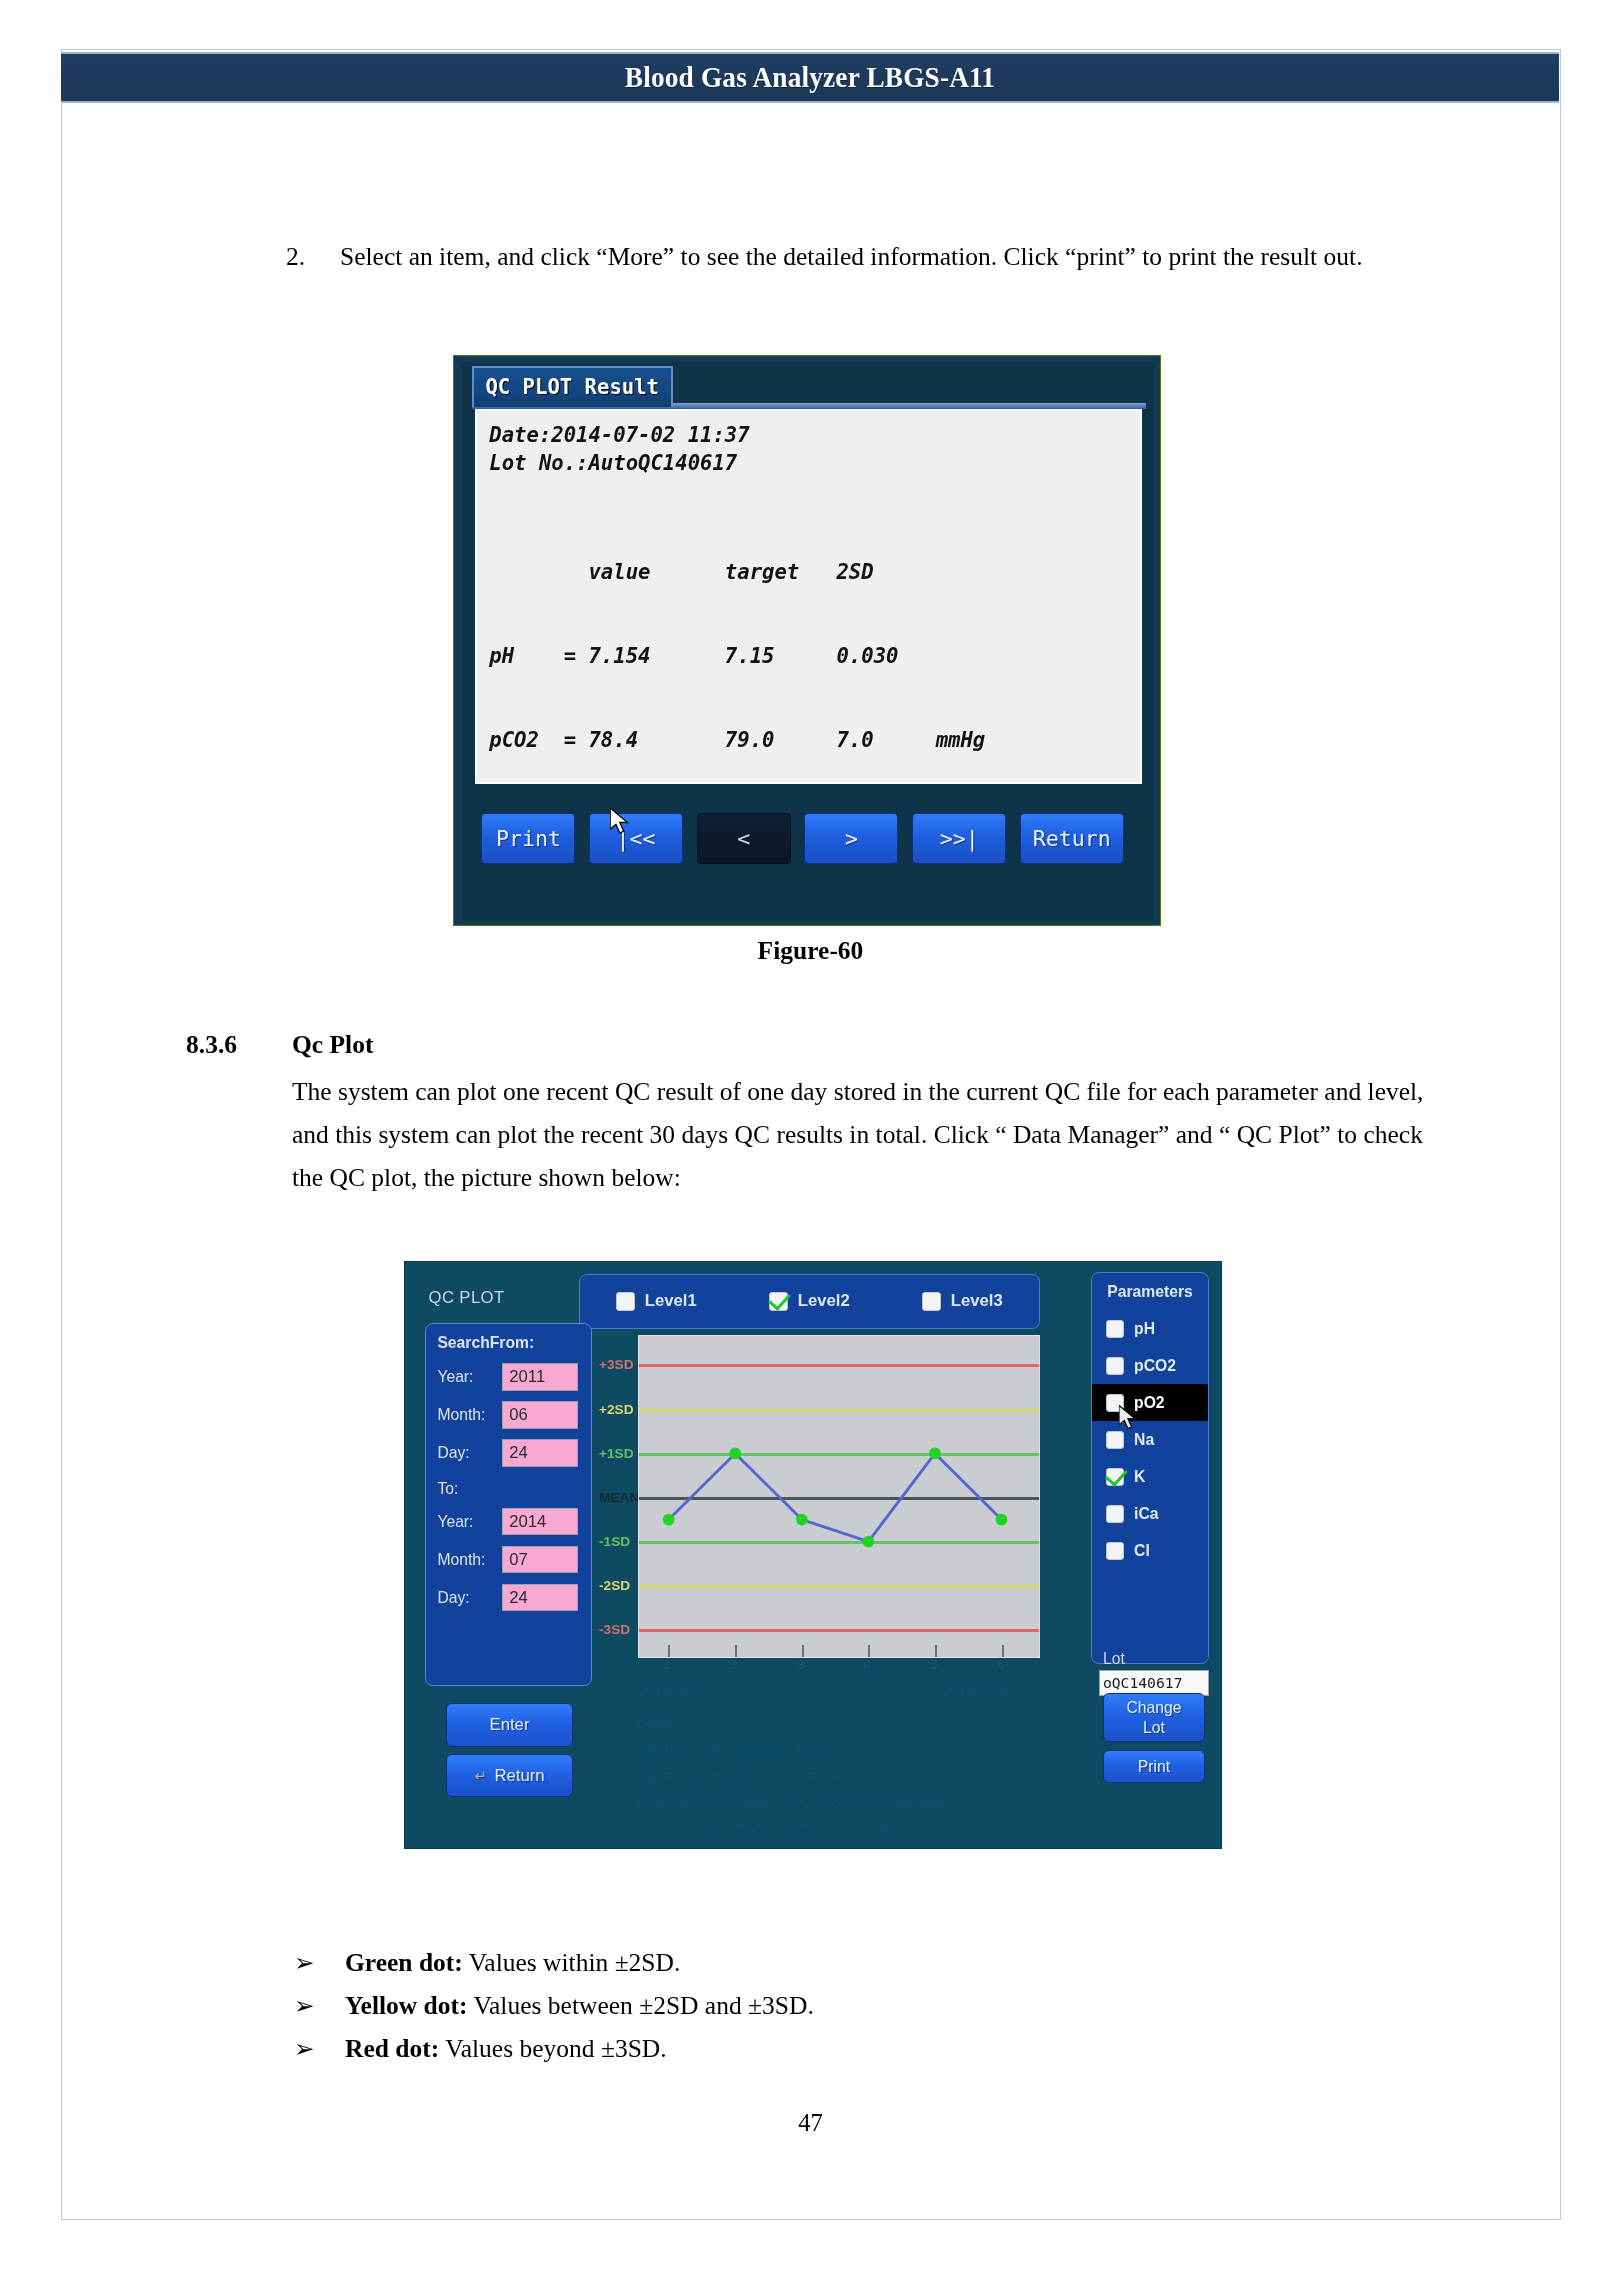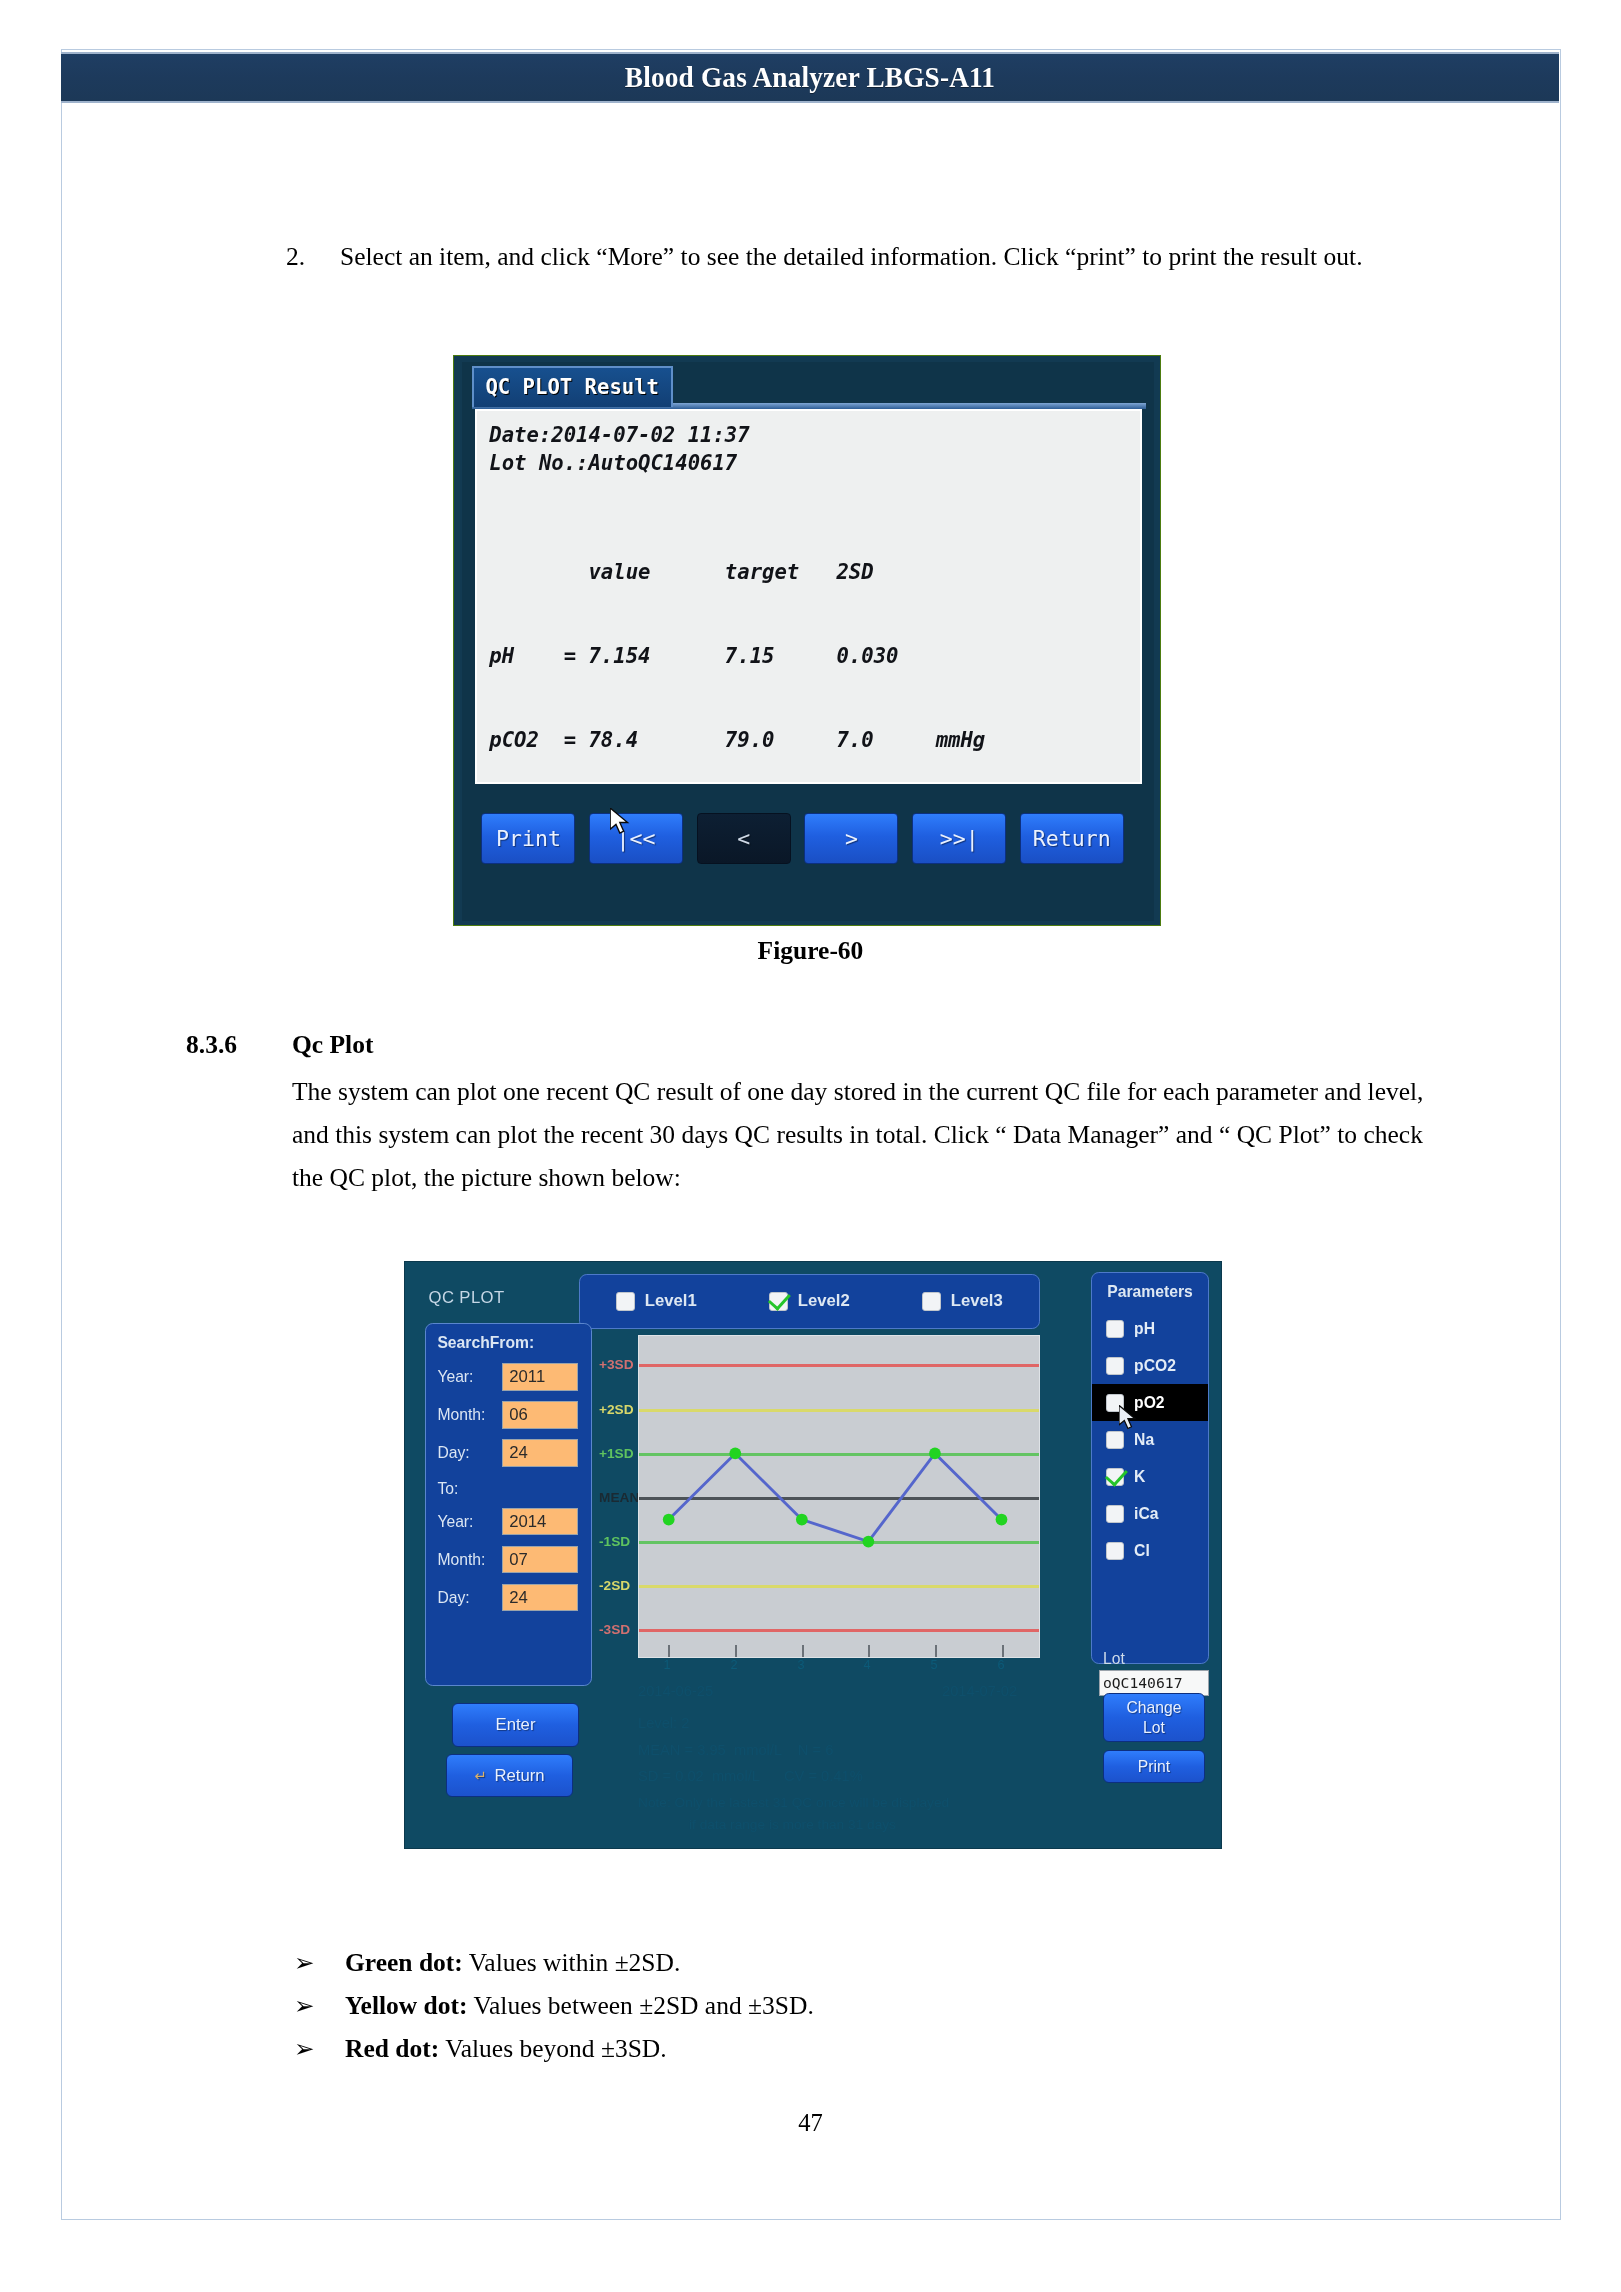--- a/index.html
+++ b/index.html
@@ -263,41 +263,41 @@
   }
   .fld-row {
     display: flex; align-items: center; height: 35px; margin-bottom: 2.9px;
   }
   .fld-lab {
     color: #dbe6f3; font-family: "Liberation Sans", sans-serif;
     font-size: 15.7px; width: 65px;
   }
   .fld-box {
     width: 76px; height: 27.4px;
-    background: #fdba74; border: 1px solid #9aa3ab;
+    background: #f9a8d4; border: 1px solid #9aa3ab;
     color: #2b2b2b; font-family: "Liberation Sans", sans-serif;
     font-size: 16.7px;
     display: flex; align-items: center;
     padding-left: 5.9px;
   }
   .to-lab {
     color: #dbe6f3; font-family: "Liberation Sans", sans-serif;
     font-size: 15.7px; height: 31px; display:flex; align-items:center;
   }
   .btn61 {
     background: linear-gradient(to bottom,#2f7dfc 0%, #1f5fe0 50%, #1c52cc 100%);
     border: 1px solid #0d2f7f;
     border-radius: 5.9px;
     color: #e9f1ff;
     font-family: "Liberation Sans", sans-serif;
     font-size: 16.7px;
     display: flex; align-items: center; justify-content: center;
     text-shadow: 1px 1px 1px rgba(0,0,0,.4);
   }
-  #enter-btn { position: absolute; left: 47px; top: 441px; width: 127px; height: 44px; }
+  #enter-btn { position: absolute; left: 41px; top: 441px; width: 127px; height: 44px; }
   #return-btn { position: absolute; left: 41px; top: 492px; width: 127px; height: 43px; gap: 7.8px; }
   #changelot-btn {
     position: absolute; left: 698px; top: 431px; width: 102px; height: 49px;
     flex-direction: column; line-height: 19.6px; font-size: 15.7px;
   }
   #print-btn61 { position: absolute; left: 698px; top: 488px; width: 102px; height: 33px; font-size: 15.7px; }
   .lot-lab {
     position: absolute; left: 698px; top: 388px;
     color: #cfdcea; font-family: "Liberation Sans", sans-serif; font-size: 15.7px;
   }

